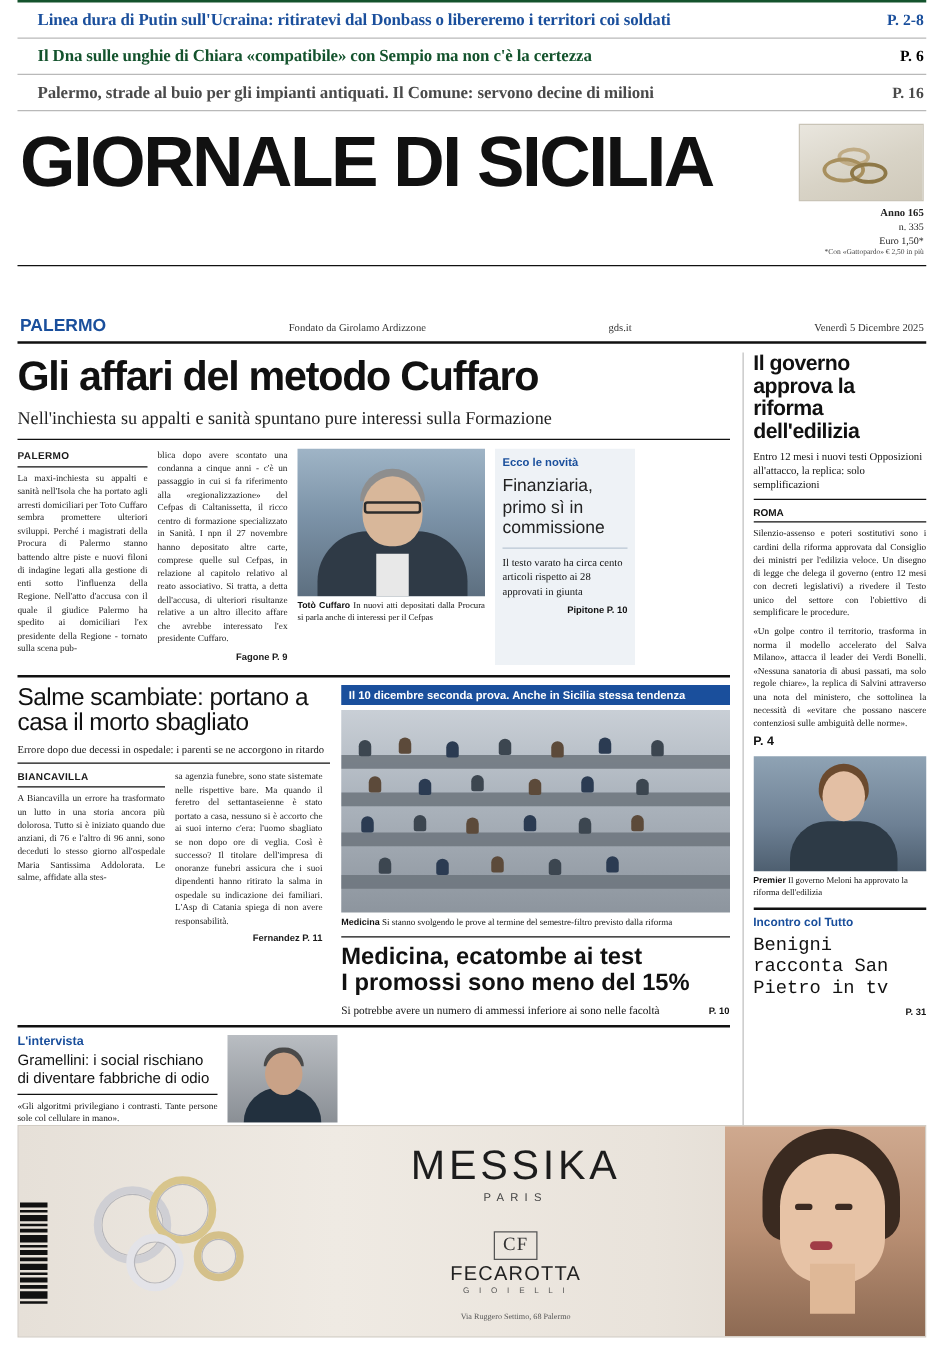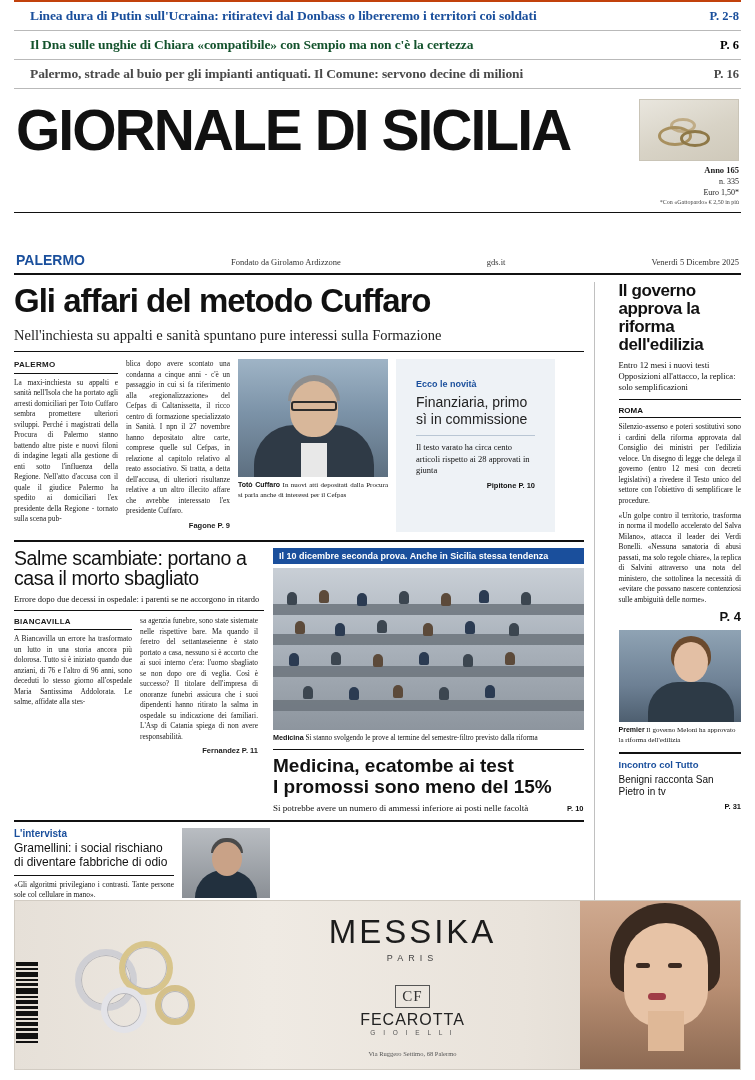--- a/index.html
+++ b/index.html
@@ -7,21 +7,21 @@
   body {
     width:755px; height:1080px;
     background:#ffffff;
     font-family:"Liberation Serif", serif;
     color:#111;
     overflow:hidden;
   }
   .page { width:755px; height:1080px; position:relative; padding:0 14px; }
 
   
-  .teasers { border-top:2px solid #c2410c; }
+  .teasers { border-top:2px solid #14532d; }
   .teaser {
     display:flex; align-items:center; justify-content:space-between;
     border-bottom:1px solid #b9b9b9;
     padding:6px 2px 6px 16px;
   }
   .teaser:first-child { border-top:none; }
   .teaser-text { font-family:"Liberation Serif", serif; font-weight:bold; font-size:13.5px; letter-spacing:-0.1px; }
   .teaser-page { font-weight:bold; font-size:12.5px; white-space:nowrap; padding-left:10px; }
   .t-blue .teaser-text, .t-blue .teaser-page { color:#1a4f9c; }
   .t-dark .teaser-text { color:#14532d; }
@@ -61,41 +61,41 @@
     margin-top:6px; padding:4px 2px 5px 2px;
   }
   .city { font-family:"Liberation Sans", sans-serif; font-weight:bold; color:#1a4f9c; font-size:14px; }
   .founded { font-size:8.5px; color:#333; }
   .site { font-size:8.5px; color:#333;margin-top:40px; }
   .date { font-size:8.5px; color:#333; }
 
   
   .body-grid { display:flex; gap:10px; margin-top:7px; }
   .left-col { width:calc(100% - 155px); }
-  .right-col { width:148px; border-left:1px solid #c0c0c0; padding-left:24px; }
+  .right-col { width:148px; border-left:1px solid #c0c0c0; padding-left:8px; }
 
   .headline {
     font-family:"Liberation Sans", sans-serif;
     font-weight:bold; font-size:33px; line-height:1.02;
     letter-spacing:-1px; margin:2px 0 8px 0;
   }
   .subhead { font-size:14.5px; line-height:1.25; color:#222; padding-bottom:7px; border-bottom:1px solid #111; }
 
   .lead-grid { display:flex; gap:8px; margin-top:7px; }
   .col { font-size:7.4px; line-height:1.42; text-align:justify; color:#1a1a1a; }
   .col p { margin:0 0 4px 0; }
   .kicker {
     font-family:"Liberation Sans", sans-serif; font-weight:bold;
     font-size:8px; letter-spacing:0.3px; border-bottom:1px solid #111;
     padding-bottom:2px; margin-bottom:4px;
   }
   .c1 { width:104px; }
   .c2 { width:104px; }
   .photo-col { width:150px; }
-  .box-col { width:159px; background:#eef2f6; padding:20px; }
+  .box-col { width:112px; background:#eef2f6; padding:6px; }
 
   .photo {
     width:100%; height:118px;
     background:linear-gradient(180deg,#9fb4c6 0%,#7c93a8 45%,#5d6f80 100%);
     position:relative; overflow:hidden;
   }
   .ph-head { position:absolute; width:48px; height:56px; border-radius:50% 50% 45% 45%; background:#d8b79a; left:52px; top:22px; }
   .ph-hair { position:absolute; width:52px; height:26px; border-radius:26px 26px 0 0; background:#8e8e8e; left:50px; top:16px; }
   .ph-glass { position:absolute; width:46px; height:10px; left:53px; top:42px; border:2px solid #2c2c2c; border-radius:3px; }
   .ph-body { position:absolute; width:120px; height:52px; border-radius:40px 40px 0 0; background:#2f3a46; left:16px; bottom:0; }
@@ -158,30 +158,30 @@
 
   
   .rc-head {
     font-family:"Liberation Sans", sans-serif; font-weight:bold;
     font-size:17px; line-height:1.05; letter-spacing:-0.4px; margin:0 0 6px 0;
   }
   .rc-dek { font-size:8.6px; line-height:1.3; border-bottom:1px solid #111; padding-bottom:6px; }
   .rc-kicker { font-family:"Liberation Sans", sans-serif; font-weight:bold; font-size:8px; margin:6px 0 4px 0; border-bottom:1px solid #111; padding-bottom:2px; }
   .rc-body { font-size:7.4px; line-height:1.42; text-align:justify; }
   .rc-body p { margin:0 0 4px 0; }
-  .rc-by { font-family:"Liberation Sans", sans-serif; font-size:13px; font-weight:bold; text-align:right; }
+  .rc-by { font-family:"Liberation Sans", sans-serif; font-size:10px; font-weight:bold; }
   .rc-photo { width:100%; height:92px; margin-top:6px; background:linear-gradient(180deg,#8fa3b4 0%,#6d8094 60%,#4e5f70 100%); position:relative; overflow:hidden; }
   .mf-head { position:absolute; width:34px; height:40px; border-radius:50%; background:#e3bfa4; left:55px; top:12px; }
   .mf-hair { position:absolute; width:40px; height:34px; border-radius:20px 20px 12px 12px; background:#6b4a2e; left:52px; top:6px; }
   .mf-body { position:absolute; width:86px; height:40px; border-radius:30px 30px 0 0; background:#2d3a46; left:29px; bottom:0; }
   .rc-cap { font-size:7px; line-height:1.35; margin-top:3px; }
   .rc-cap b { font-family:"Liberation Sans", sans-serif; }
   .rc-box { border-top:2px solid #111; margin-top:7px; padding-top:5px; }
   .rc-box .k { font-family:"Liberation Sans", sans-serif; font-weight:bold; font-size:9.5px; color:#1a4f9c; }
-  .rc-box .t { font-family:Liberation Sans, sans-serif; font-size:10px; line-height:1.15; margin-top:4px; }
+  .rc-box .t { font-family:Liberation Mono, monospace; font-size:15px; line-height:1.15; margin-top:4px; }
   .rc-box .p { font-family:"Liberation Sans", sans-serif; font-size:7.5px; font-weight:bold; text-align:right; margin-top:5px; }
 
   
   .ad {
     position:absolute; left:14px; right:14px; bottom:10px; height:170px;
     background:linear-gradient(90deg,#e6e0d8 0%,#efeae3 35%,#e9e3db 70%,#dcd5cc 100%);
     border:1px solid #d2ccc3; display:flex; align-items:center; overflow:hidden;
   }
   .ad-left { width:230px; height:100%; position:relative; }
   .ring-a { position:absolute; border-radius:50%; border:6px solid #cfcfd4; box-shadow:0 0 0 1px #b6b6bb inset; }
@@ -340,21 +340,21 @@
             <span class="stud" style="left:166px;top:119px"></span>
             <span class="stud b" style="left:212px;top:117px"></span>
           </div>
           <div class="cap2">
             <b>Medicina</b>
             <span>Si stanno svolgendo le prove al termine del semestre-filtro previsto dalla riforma</span>
           </div>
           <div class="med-head" style="white-space:pre-line">Medicina, ecatombe ai test
 I promossi sono meno del 15%</div>
           <div class="med-dek">
-            <span>Si potrebbe avere un numero di ammessi inferiore ai posti nelle facoltà</span>
+            <span>Si potrebbe avere un numero di ammessi inferiore ai sono nelle facoltà</span>
             <span class="pg">P. 10</span>
           </div>
         </div>
       </div>
 
       <div class="interview">
         <div class="iv-text">
           <div class="iv-kick">L'intervista</div>
           <div class="iv-title">Gramellini: i social rischiano di diventare fabbriche di odio</div>
           <div class="iv-quote">«Gli algoritmi privilegiano i contrasti. Tante persone sole col cellulare in mano».</div>

